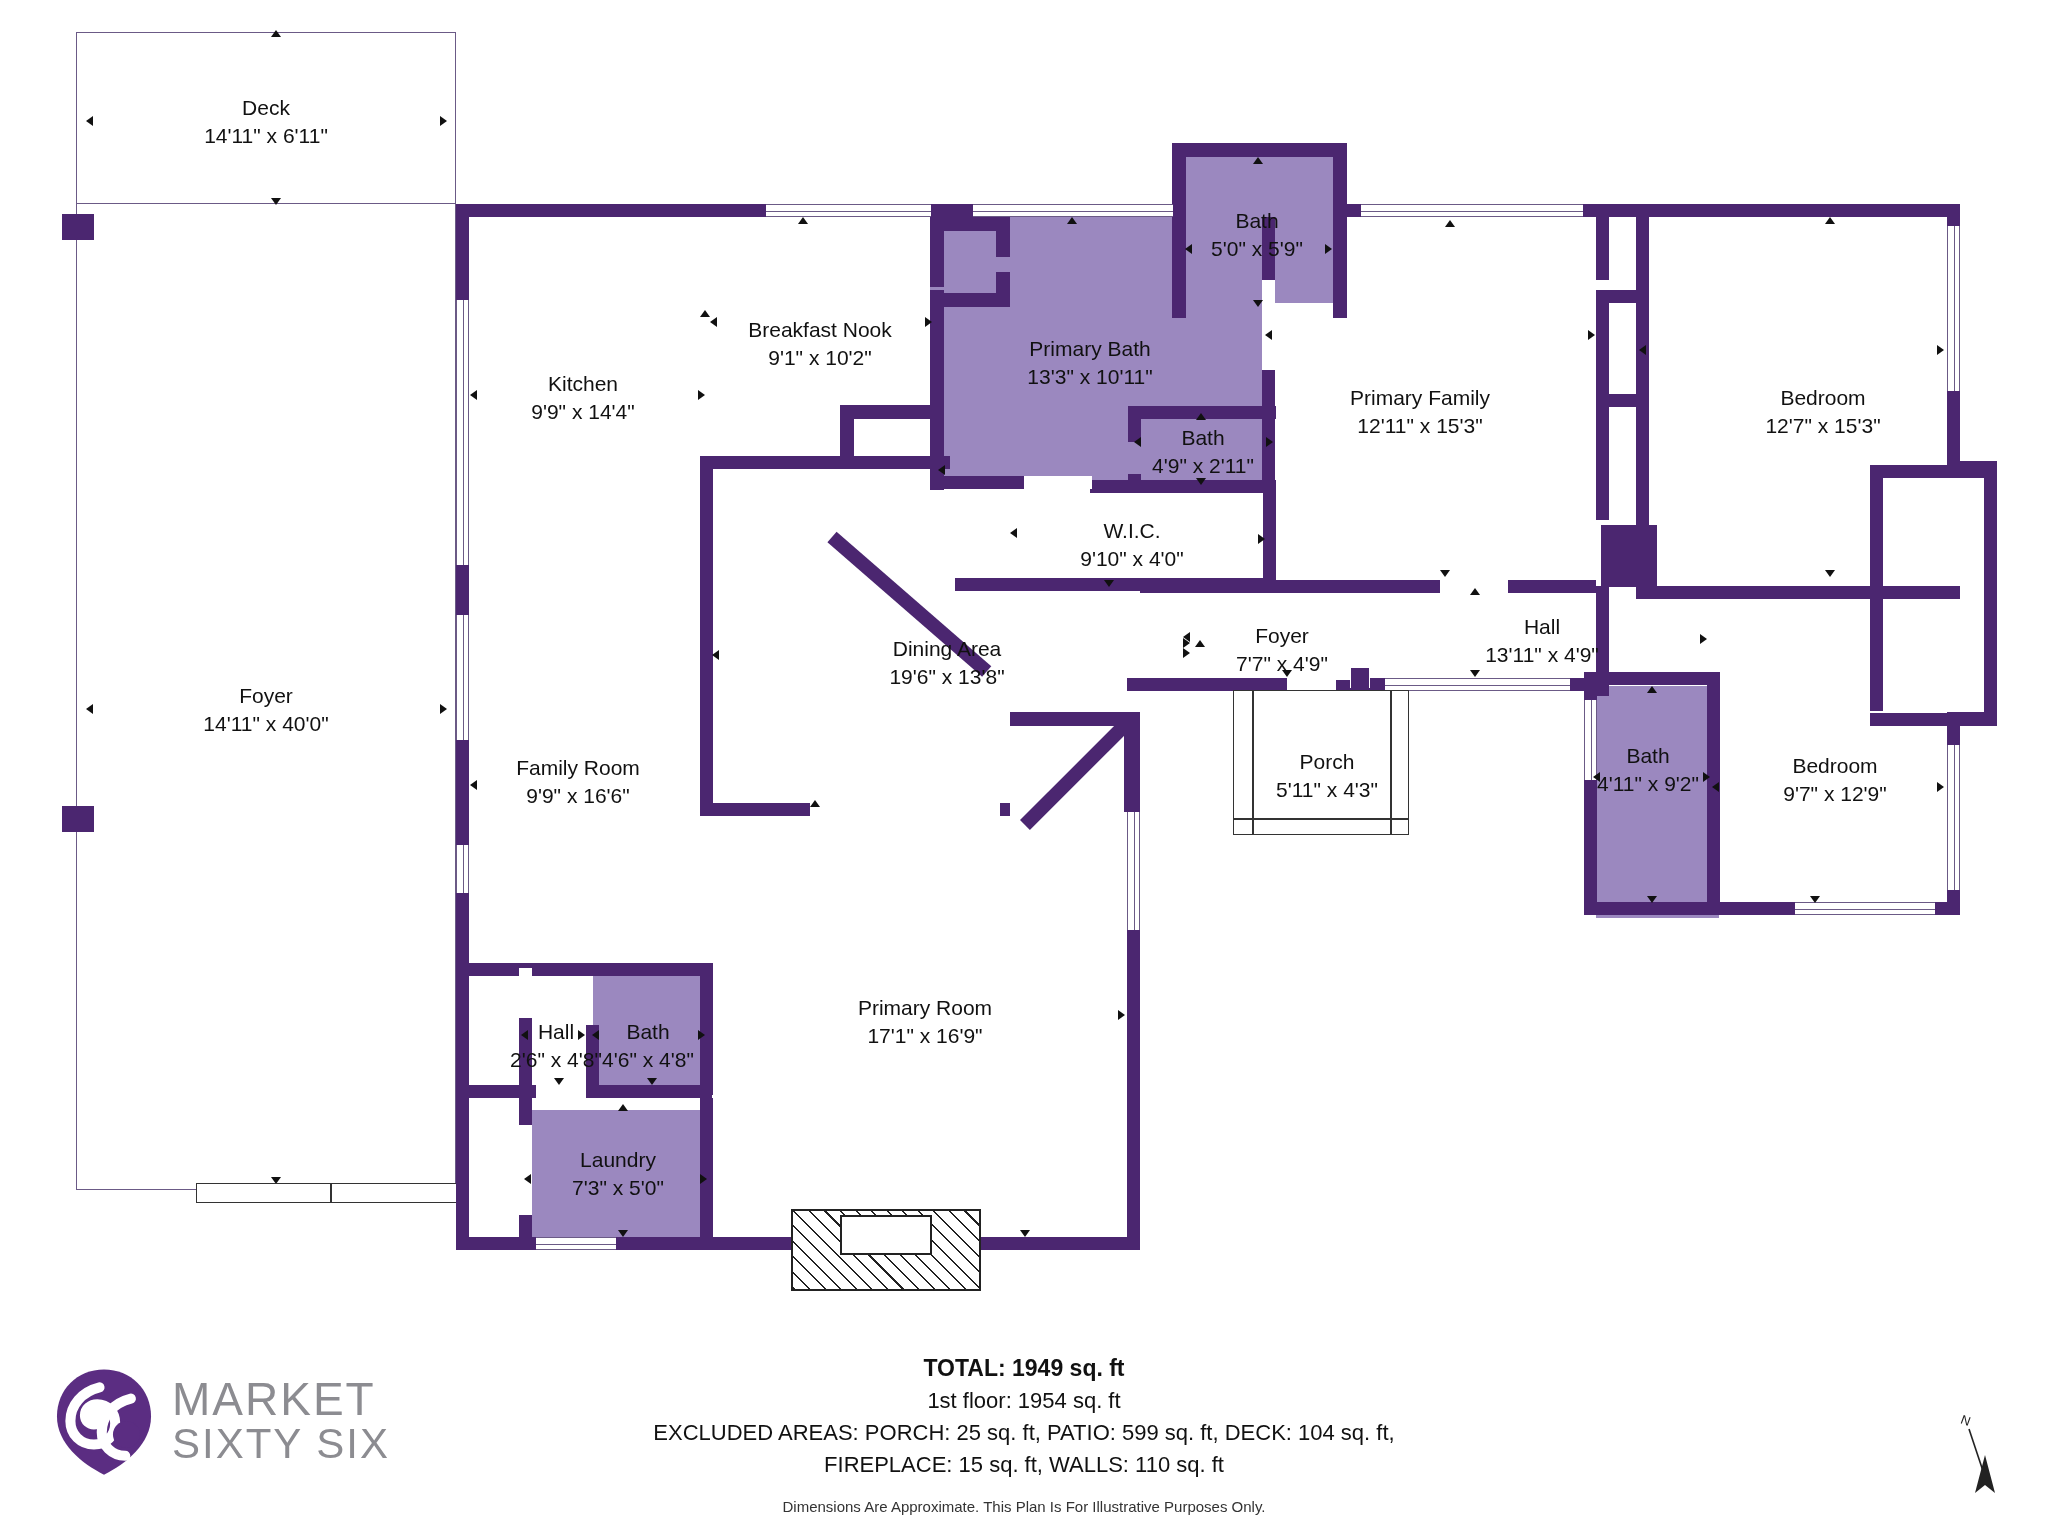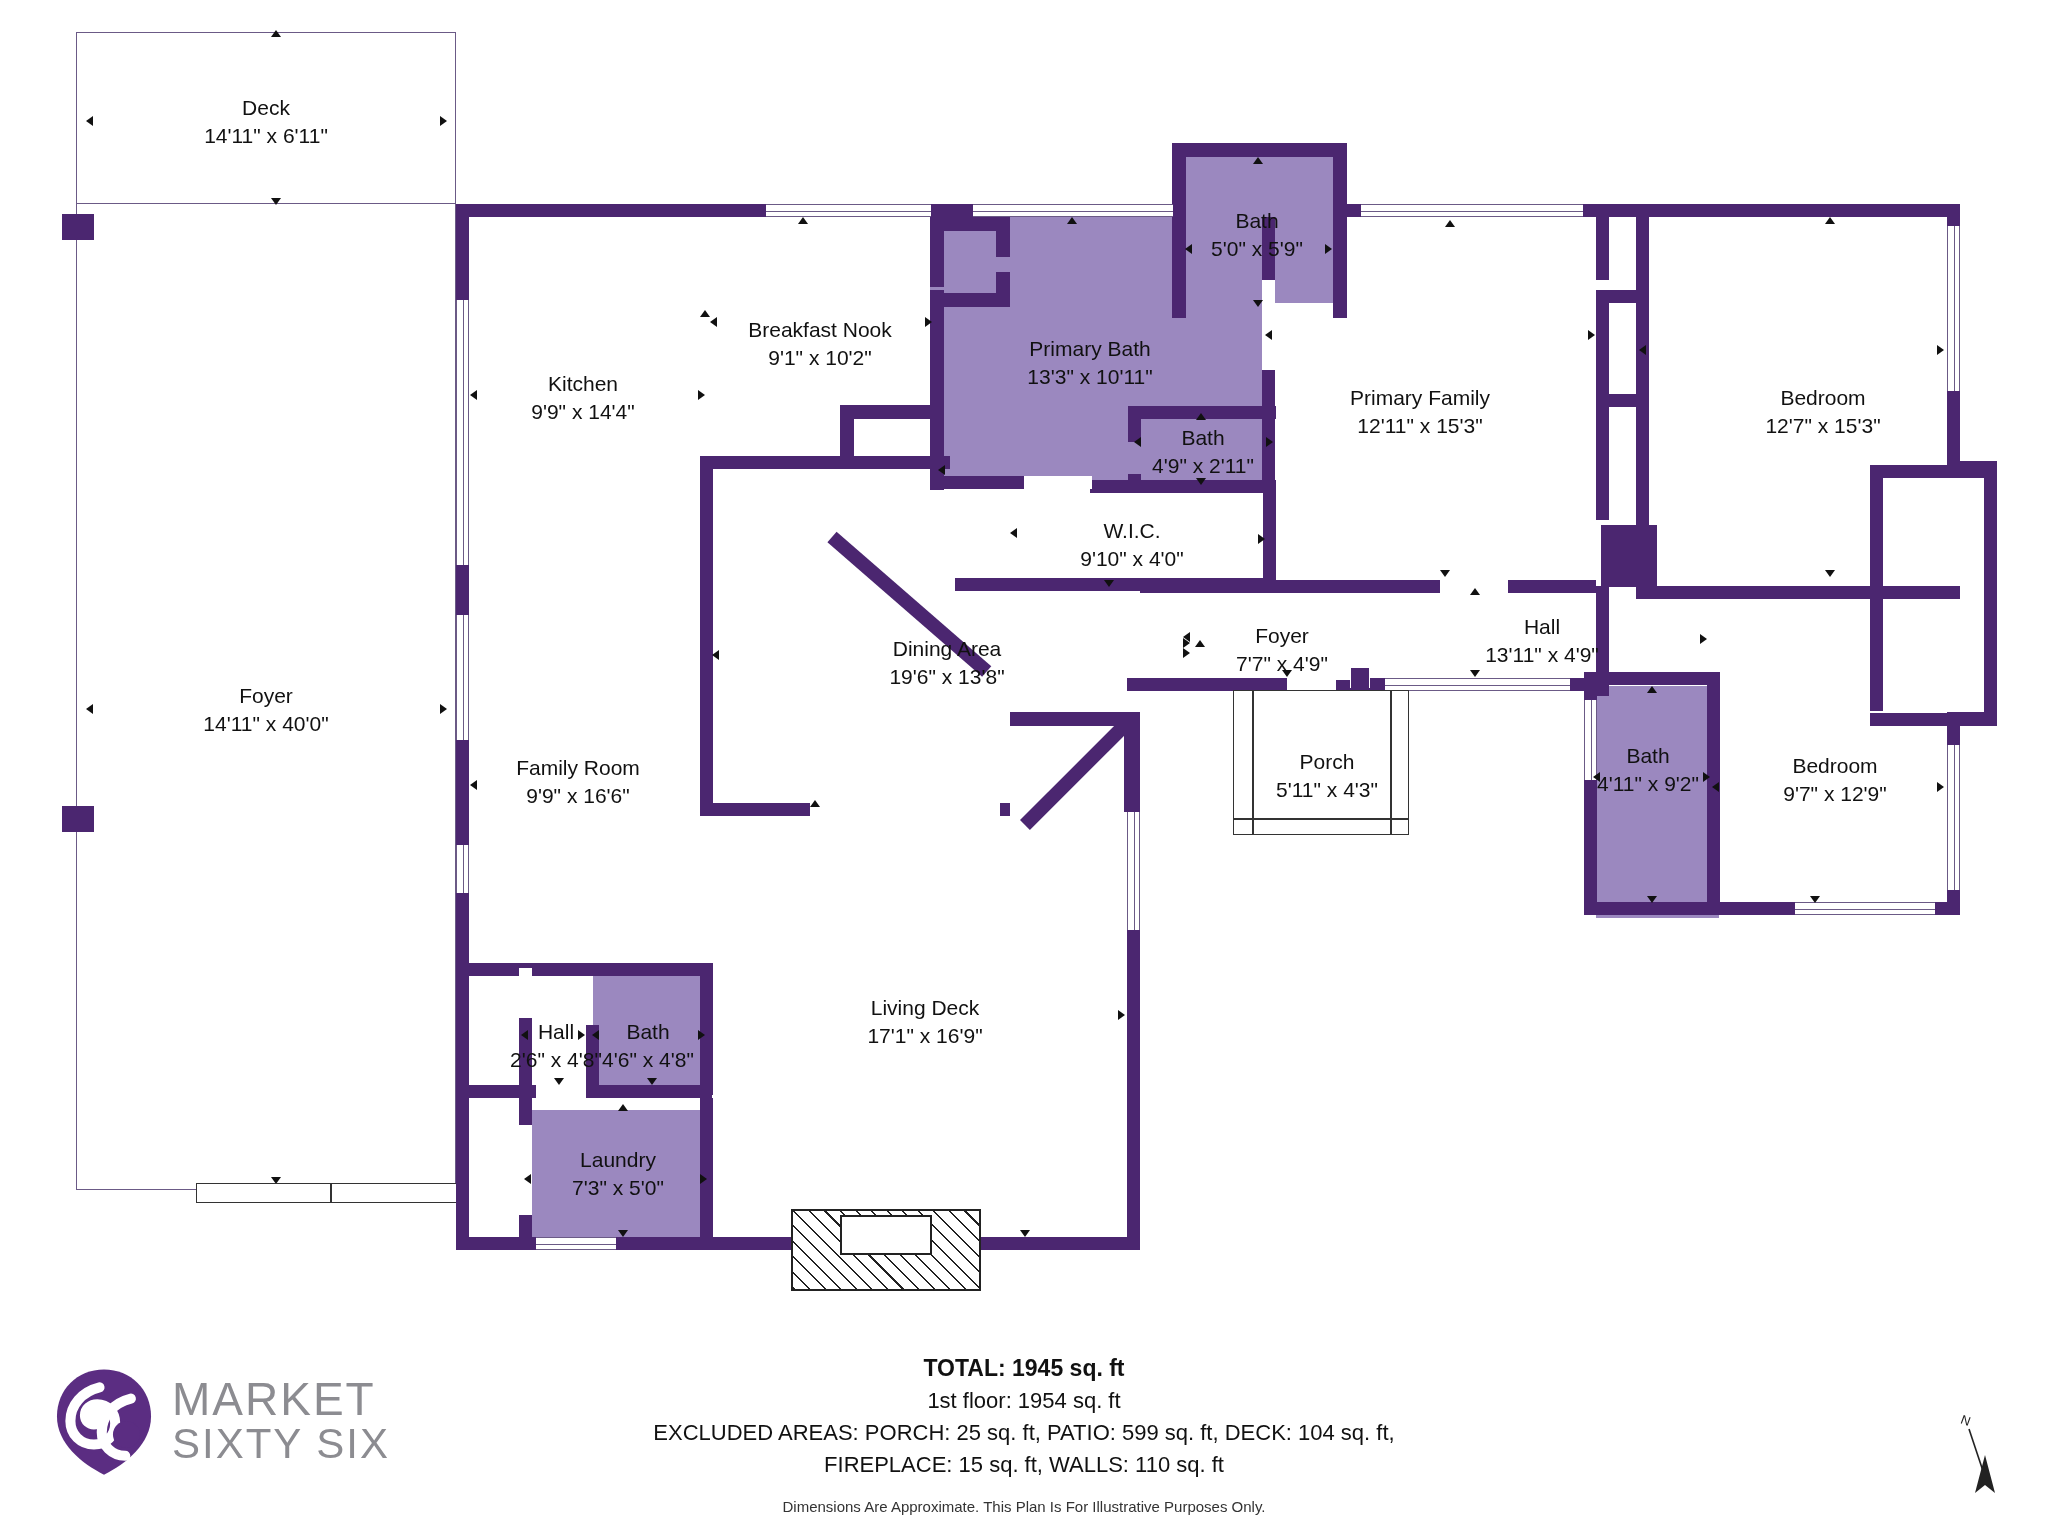--- a/index.html
+++ b/index.html
@@ -457,41 +457,41 @@
     <span class="nm">Dining Area</span>
     <span class="dm">19'6" x 13'8"</span>
   </div>
 
   <div class="rlabel" style="left:578px; top:782px;">
     <span class="nm">Family Room</span>
     <span class="dm">9'9" x 16'6"</span>
   </div>
 
   <div class="rlabel" style="left:925px; top:1022px;">
-    <span class="nm">Living Deck</span>
+    <span class="nm">Primary Room</span>
     <span class="dm">17'1" x 16'9"</span>
   </div>
 
   <div class="rlabel" style="left:556px; top:1046px;">
     <span class="nm">Hall</span>
     <span class="dm">2'6" x 4'8"</span>
   </div>
 
   <div class="rlabel" style="left:648px; top:1046px;">
     <span class="nm">Bath</span>
     <span class="dm">4'6" x 4'8"</span>
   </div>
 
   <div class="rlabel" style="left:618px; top:1174px;">
     <span class="nm">Laundry</span>
     <span class="dm">7'3" x 5'0"</span>
   </div>
 
   <div id="footer">
-    <div class="total">TOTAL: 1945 sq. ft</div>
+    <div class="total">TOTAL: 1949 sq. ft</div>
     <div class="line">1st floor: 1954 sq. ft</div>
     <div class="line">EXCLUDED AREAS: PORCH: 25 sq. ft, PATIO: 599 sq. ft, DECK: 104 sq. ft,</div>
     <div class="line">FIREPLACE: 15 sq. ft, WALLS: 110 sq. ft</div>
     <div class="fineprint">Dimensions Are Approximate. This Plan Is For Illustrative Purposes Only.</div>
   </div>
 
   <div id="logo">
     <div class="mark">
       <svg viewBox="0 0 100 100" width="112" height="112" xmlns="http://www.w3.org/2000/svg">
         <path d="M50 4 C26 4 8 22 8 46 C8 70 30 88 50 98 C70 88 92 70 92 46 C92 22 74 4 50 4 Z" fill="#5b2d82"></path>

